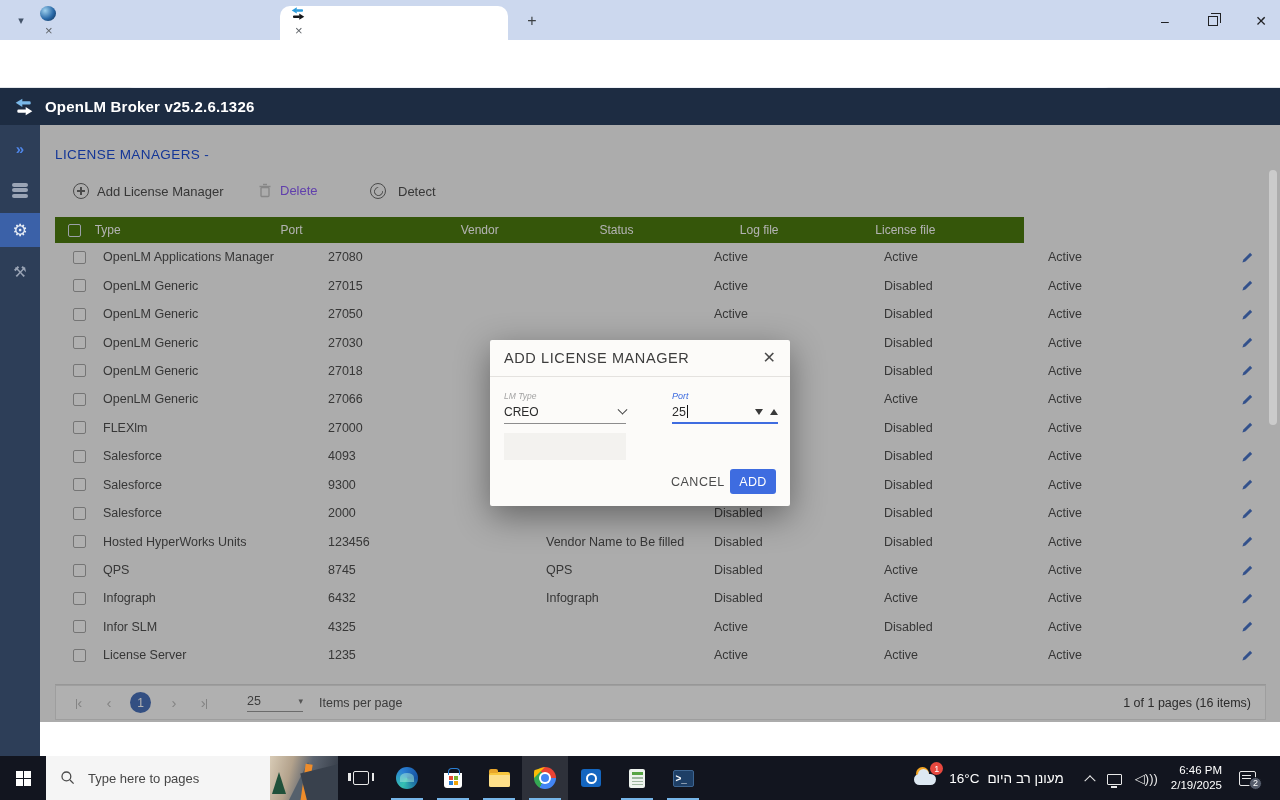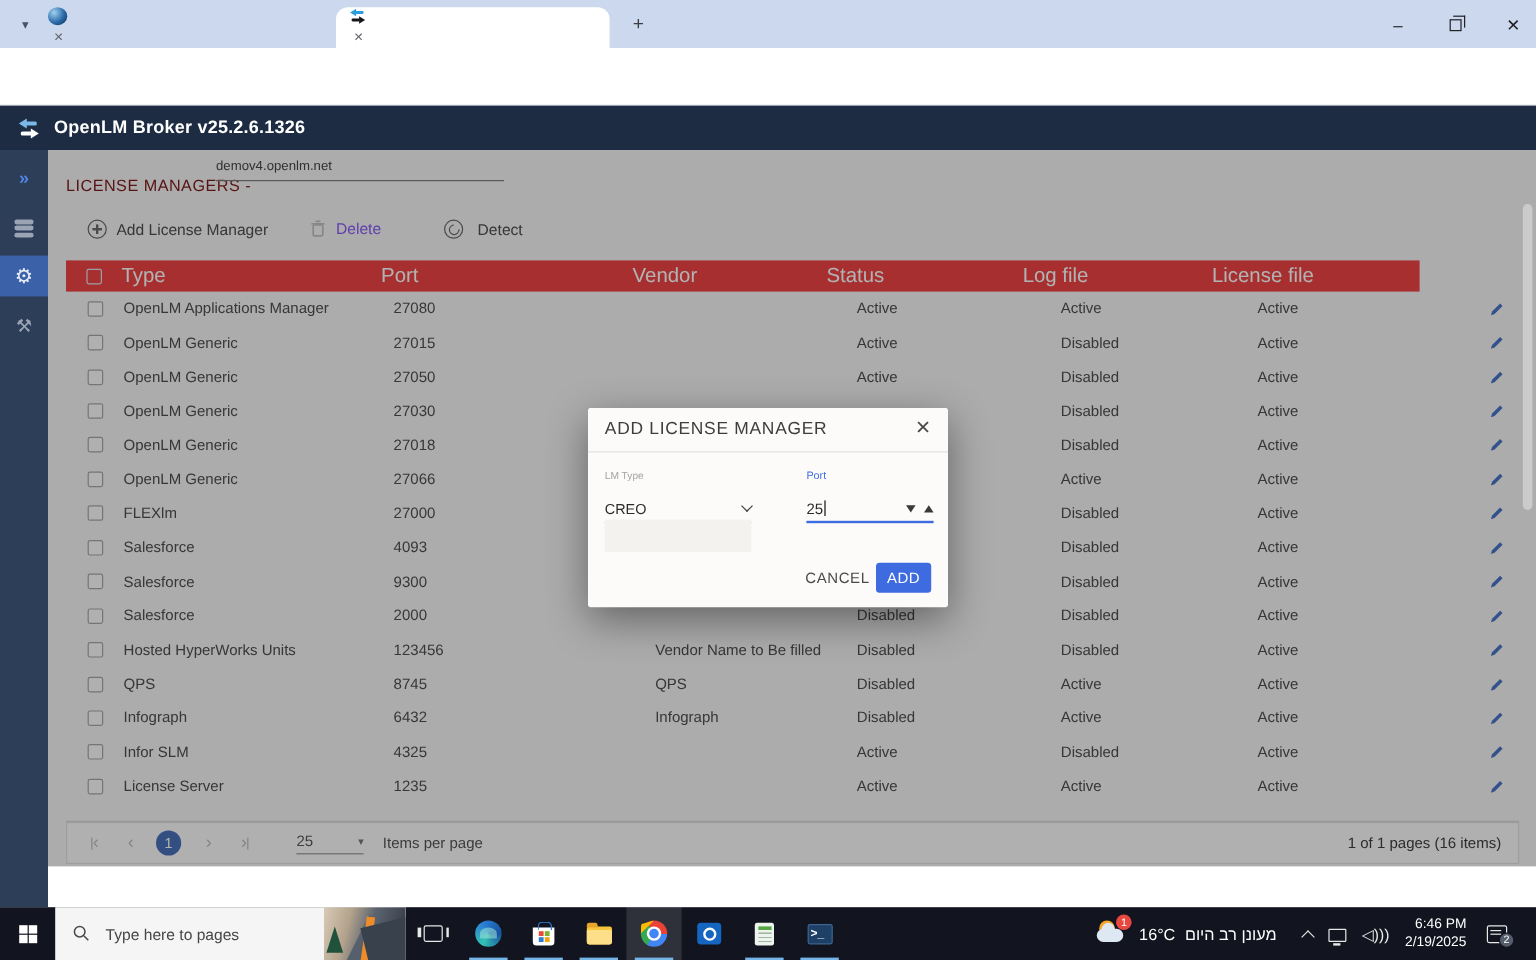--- a/index.html
+++ b/index.html
@@ -49,38 +49,38 @@
   
   .sidebar { position:absolute; left:0; top:125px; width:40px; height:631px; background:#2d3e58; }
   .sb-item { width:40px; height:34px; display:flex; align-items:center; justify-content:center; margin-top:8px; }
   .sb-expand { color:#4f86e8; font-size:15px; font-weight:bold; margin-top:6px; }
   .sb-stack span { display:block; width:16px; height:4px; background:#9aa4b5; border-radius:2px; margin:1.5px 0; }
   .sb-gear { background:#3b61a8; color:#e8edf5; font-size:17px; margin-top:6px; }
   .sb-tools { color:#9aa4b5; font-size:15px; }
 
   
   .content { position:absolute; left:40px; top:125px; width:1240px; height:597px; background:#f6f6f6; }
-  .pg-title { position:absolute; left:15px; top:22px; font-size:13.5px; color:#7f1d1d; letter-spacing:.4px; }
+  .pg-title { position:absolute; left:15px; top:22px; font-size:13.5px; color:#1d4ed8; letter-spacing:.4px; }
   .server-box { position:absolute; left:140px; top:8px; width:240px; padding-bottom:5px;
     font-size:11px; color:#474747; border-bottom:1px solid #7d7d7d; }
   .actions { position:absolute; left:0; top:58px; width:100%; height:26px; }
   .act { position:absolute; display:flex; align-items:center; gap:8px; font-size:13px; color:#4f4f4f; }
   .act-add { left:33px; }
   .act-del { left:218px; color:#8b5cf6; }
   .act-detect { left:330px;gap:12px; }
   .circle-plus { width:16px; height:16px; border:1.4px solid #6b6b6b; border-radius:50%; position:relative; }
   .circle-plus::before, .circle-plus::after { content:""; position:absolute; background:#6b6b6b; }
   .circle-plus::before { left:6.3px; top:3px; width:1.4px; height:8px; }
   .circle-plus::after { left:3px; top:6.3px; width:8px; height:1.4px; }
   .detect-ic { width:16px; height:16px; border:1.4px solid #6b6b6b; border-radius:50%; position:relative; }
   .detect-ic::before { content:""; position:absolute; left:3px; top:3px; width:7px; height:7px;
     border:1.4px solid #6b6b6b; border-radius:50%; border-top-color:transparent; transform:rotate(40deg); }
 
-  .thead { position:absolute; left:15px; top:92px; width:1128px; height:26px; background:#ef4444;
-    display:flex; align-items:center; color:#fff; font-size:17px; }
+  .thead { position:absolute; left:15px; top:92px; width:969px; height:26px; background:#4d7c0f;
+    display:flex; align-items:center; color:#fff; font-size:12px; }
   .cbcell { width:48px; display:flex; justify-content:center; }
   .cb { width:13px; height:13px; border:1.5px solid #dfe6f2; border-radius:2px; }
   .trow .cb { border-color:#a8a8a8; background:#fdfdfd; }
   .c-type{width:225px}.c-port{width:218px}.c-vendor{width:168px}.c-status{width:170px}.c-log{width:164px}.c-lic{width:180px}
   .tbody { position:absolute; left:15px; top:118px; width:1211px; }
   .trow { display:flex; align-items:center; height:28.45px; font-size:12.5px; color:#4f4f4f; }
   .edit { width:38px; display:flex; justify-content:center; }
   .tbl-bottom { position:absolute; left:15px; top:559px; width:1211px; border-top:1px solid #d8d8d8; }
 
   .pager { position:absolute; left:15px; top:560px; width:1211px; height:35px; background:#fcfcfc;
@@ -103,21 +103,21 @@
   
   .modal { position:absolute; left:490px; top:340px; width:300px; height:166px; background:#fcfbf9;
     box-shadow:0 10px 34px rgba(0,0,0,.42); z-index:100; border-radius:2px; }
   .m-head { height:37px; display:flex; align-items:center; justify-content:space-between; padding:0 14px;
     border-bottom:1px solid #e4e2df; }
   .m-title { font-size:14.5px; color:#3d3d3d; letter-spacing:.6px; }
   .m-close { color:#4a4a4a; font-size:16px; line-height:1; }
   .m-field { position:absolute; }
   .f-lmtype { left:14px; top:51px; width:122px; }
   .f-port { left:182px; top:51px; width:106px; }
-  .f-label { font-size:8.5px; color:#a3a3a3; margin-bottom:16px; }
+  .f-label { font-size:8.5px; color:#a3a3a3; margin-bottom:4px;font-style:italic; }
   .f-port .f-label { color:#3e6ce0; font-size:9px; }
   .f-valrow { display:flex; align-items:center; justify-content:space-between; padding-bottom:4px; border-bottom:1px solid #8d8d8d; }
   .f-port .f-valrow { border-bottom:2px solid #3e6ce0; }
   .f-val { font-size:12px; color:#2b2b2b; }
   .chev { width:7px; height:7px; border-right:1.6px solid #3f3f3f; border-bottom:1.6px solid #3f3f3f;
     transform:rotate(45deg) translate(-2px,-2px); }
   .caret { display:inline-block; width:1px; height:13px; background:#111; vertical-align:-2px; margin-left:1px; }
   .spin { display:flex; gap:7px; align-items:center; }
   .tri-dn { width:0; height:0; border-left:4.5px solid transparent; border-right:4.5px solid transparent; border-top:6px solid #3a3a3a; }
   .tri-up { width:0; height:0; border-left:4.5px solid transparent; border-right:4.5px solid transparent; border-bottom:6px solid #3a3a3a; }
@@ -272,21 +272,20 @@
     <div class="sb-item sb-gear">
         <span>⚙</span>
       </div>
     <div class="sb-item sb-tools">
         <span>⚒</span>
       </div>
   </div>
 
   <div class="content">
     <div class="pg-title">LICENSE MANAGERS -</div>
-    <div class="server-box">demov4.openlm.net</div>
 
     <div class="actions">
       <div class="act act-add">
         <span class="circle-plus"></span>
         <span>Add License Manager</span>
       </div>
       <div class="act act-del">
         <svg width="14" height="15" viewBox="0 0 14 15">
           <rect x="3" y="4.5" width="8" height="9" rx="1" fill="none" stroke="#c2c2c2" stroke-width="1.4"></rect>
           <line x1="1.5" y1="3.5" x2="12.5" y2="3.5" stroke="#c2c2c2" stroke-width="1.4"></line>

